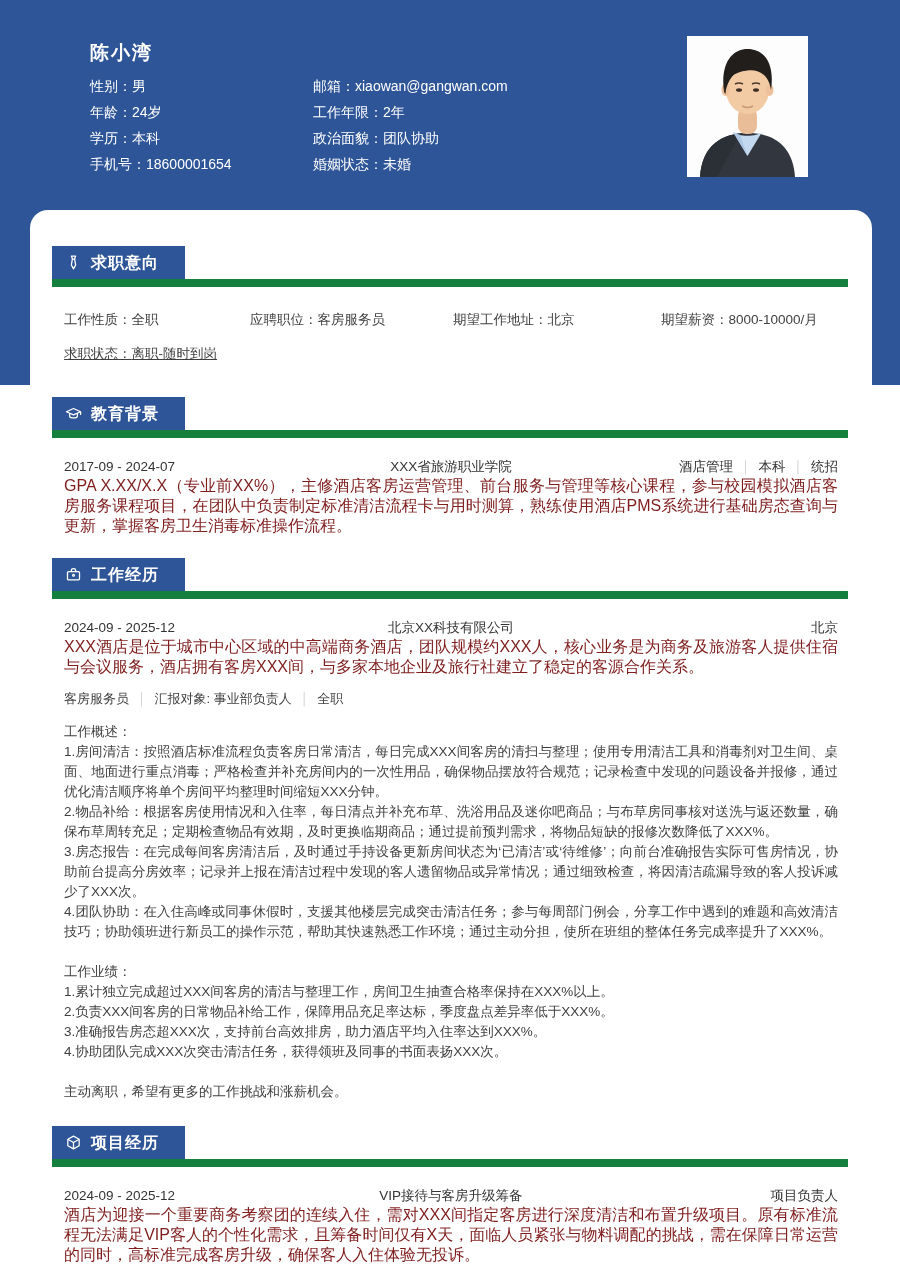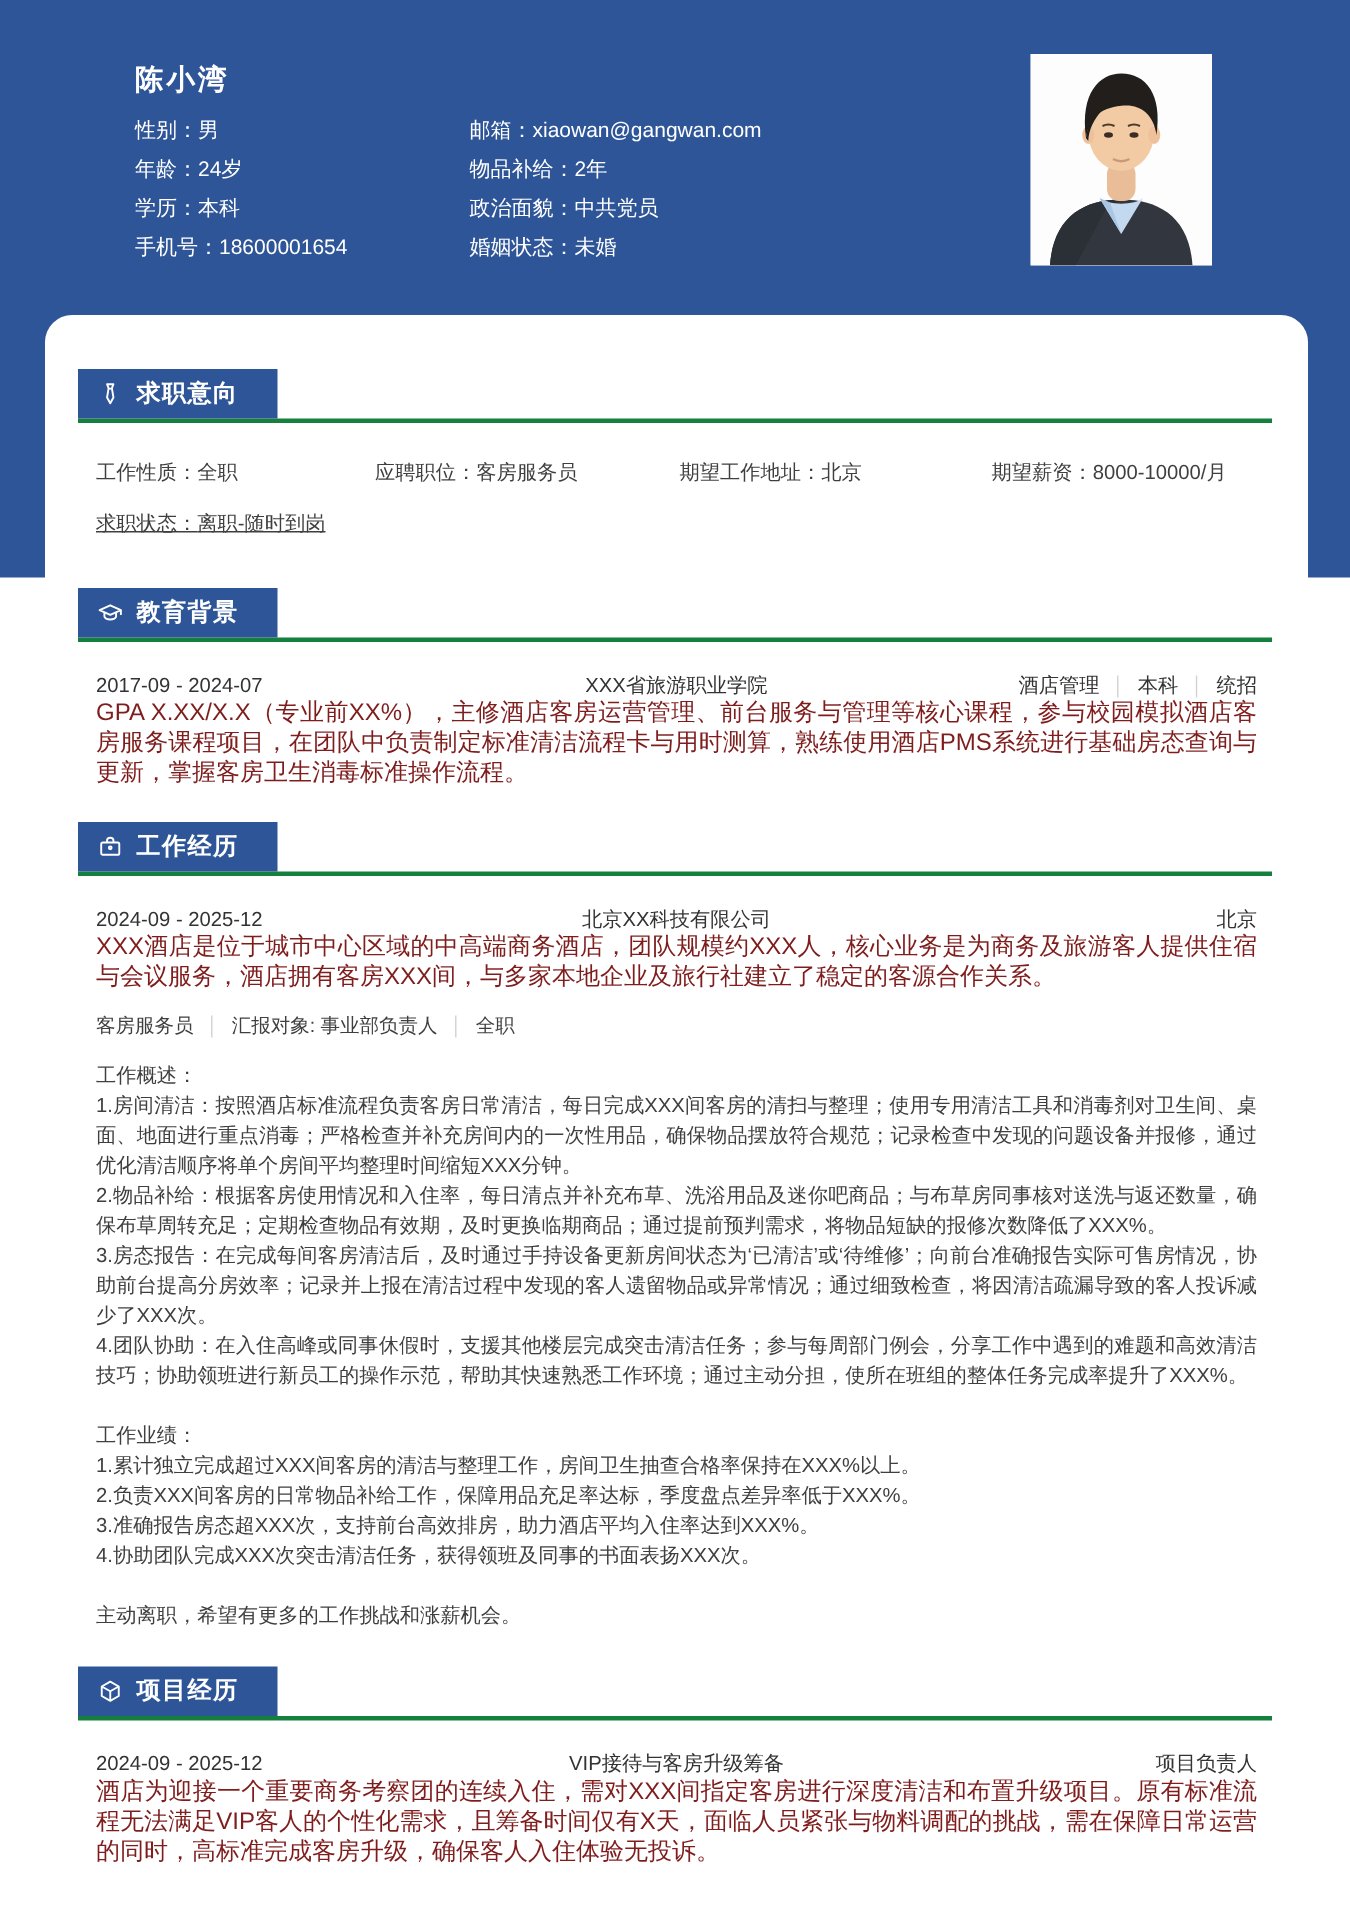--- a/index.html
+++ b/index.html
@@ -30,21 +30,21 @@
     background:#fff; overflow:hidden;
   }
   
   .card {
     position:absolute; left:30px; top:210px; width:842px; min-height:1065px;
     background:#fff; border-radius:18px 18px 0 0;
     padding-top:36px;
   }
   .sec-head {
     margin:0 24px 0 22px;
-    border-bottom:3px solid #15803d;
+    border-bottom:8px solid #15803d;
     line-height:0;
   }
   .sec-head.gap-sm { margin-top:34px; }
   .sec-head.gap-md { margin-top:24px; }
   .sec-head.gap-lg { margin-top:22px; }
   .sec-title {
     display:inline-flex; align-items:center; gap:9px;
     background:#2e5597; color:#fff;
     font-size:16px; font-weight:bold; letter-spacing:1px;
     padding:8px 26px 8px 13px; line-height:16px;
@@ -79,23 +79,23 @@
 </head>
 <body>
 
 <div class="hero">
   <div class="name">陈小湾</div>
 
   <div class="info-grid">
     <div><span>性别：</span><span>男</span></div>
     <div><span>邮箱：</span><span>xiaowan@gangwan.com</span></div>
     <div><span>年龄：</span><span>24岁</span></div>
-    <div><span>物品补给：</span><span>2年</span></div>
+    <div><span>工作年限：</span><span>2年</span></div>
     <div><span>学历：</span><span>本科</span></div>
-    <div><span>政治面貌：</span><span>中共党员</span></div>
+    <div><span>政治面貌：</span><span>团队协助</span></div>
     <div><span>手机号：</span><span>18600001654</span></div>
     <div><span>婚姻状态：</span><span>未婚</span></div>
   </div>
 
   <div class="photo">
     <svg viewBox="0 0 121 141" width="121" height="141">
       <rect x="0" y="0" width="121" height="141" fill="#fdfdfd"></rect>
       <path d="M13 141 C15 110 34 97 60.5 97 C87 97 106 110 108 141 Z" fill="#32363e"></path>
       <path d="M13 141 C15 110 34 97 60.5 97 L50 104 L30 141 Z" fill="#2b2f36"></path>
       <path d="M46 96 L60.5 120 L75 96 C70 101 51 101 46 96 Z" fill="#c3d9f0"></path>

